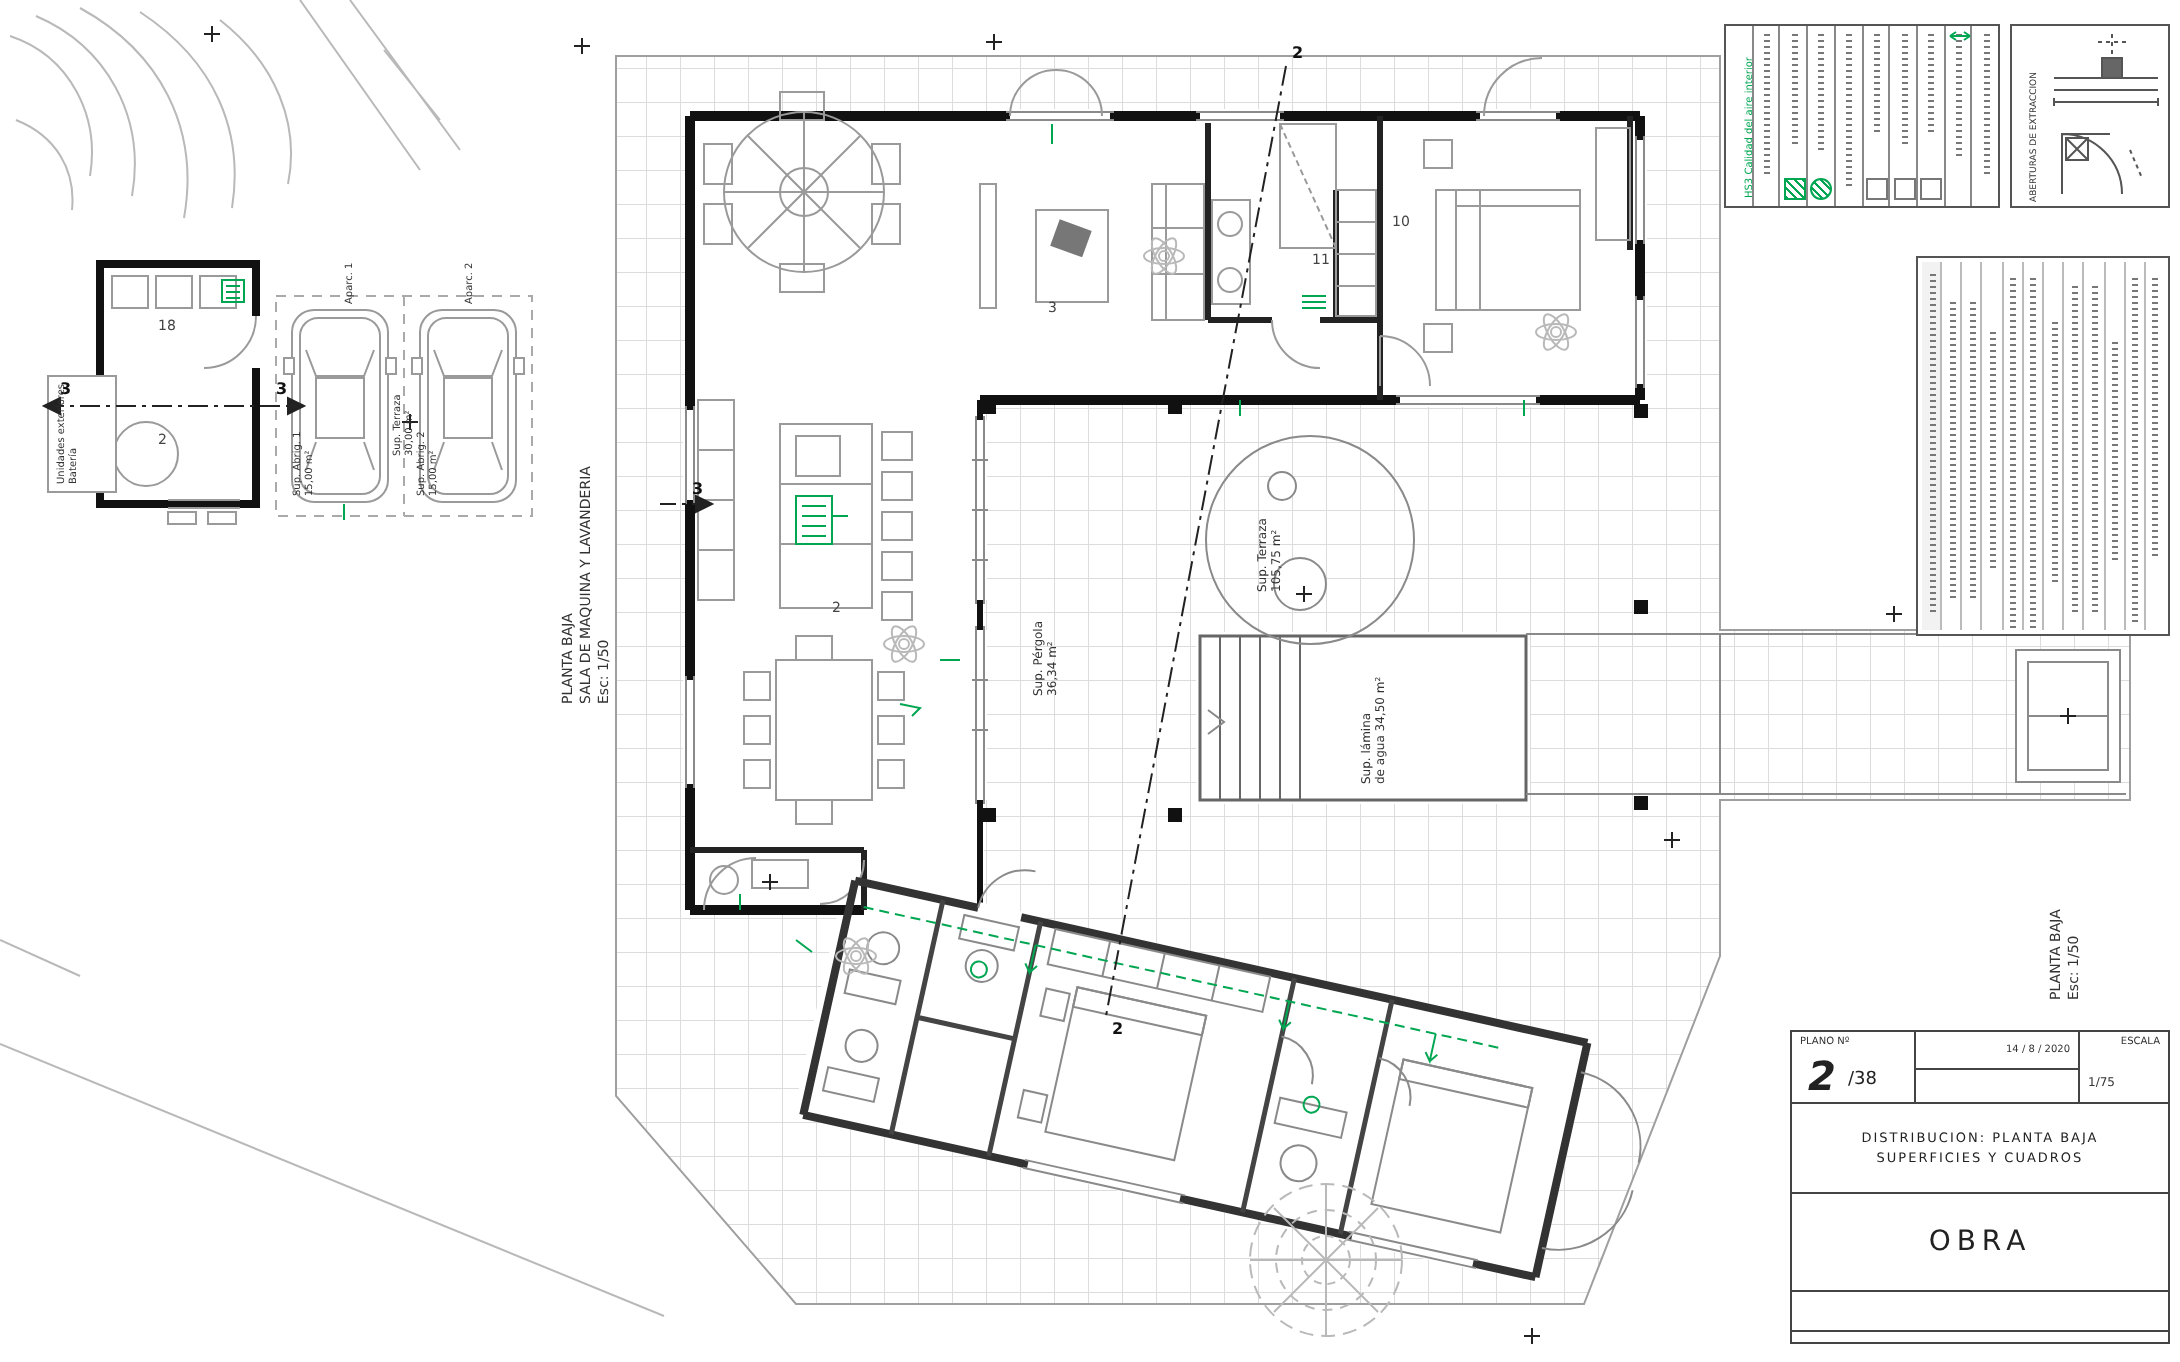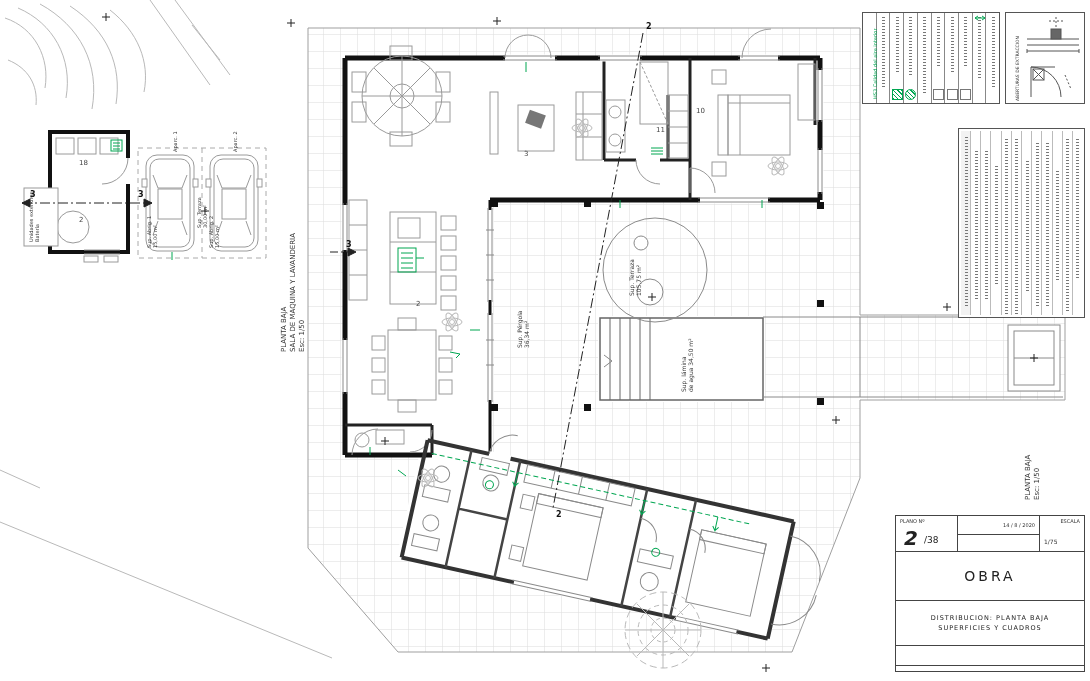--- a/index.html
+++ b/index.html
@@ -476,22 +476,22 @@
     </div>
     <div class="tb-c" style="width:82px;">
       <span class="tb-small" style="right:4px;top:6px;">14 / 8 / 2020</span>
       <span style="position:absolute;left:0;right:0;top:18px;border-top:1px solid #444;"></span>
     </div>
     <div class="tb-c" style="flex:1;">
       <span class="tb-small" style="right:4px;top:2px;">ESCALA</span>
       <span class="tb-small" style="left:4px;top:22px;font-size:6px;">1/75</span>
     </div>
   </div>
-  <div class="row tb-obra">OBRA</div>
   <div class="row tb-dist">
     <span>DISTRIBUCION: PLANTA BAJA</span>
     <span>SUPERFICIES Y CUADROS</span>
   </div>
+  <div class="row tb-obra">OBRA</div>
   <div class="row tb-empty1"></div>
   <div class="row tb-empty2"></div>
 </div>
 
 </div>
 
 </body></html>

